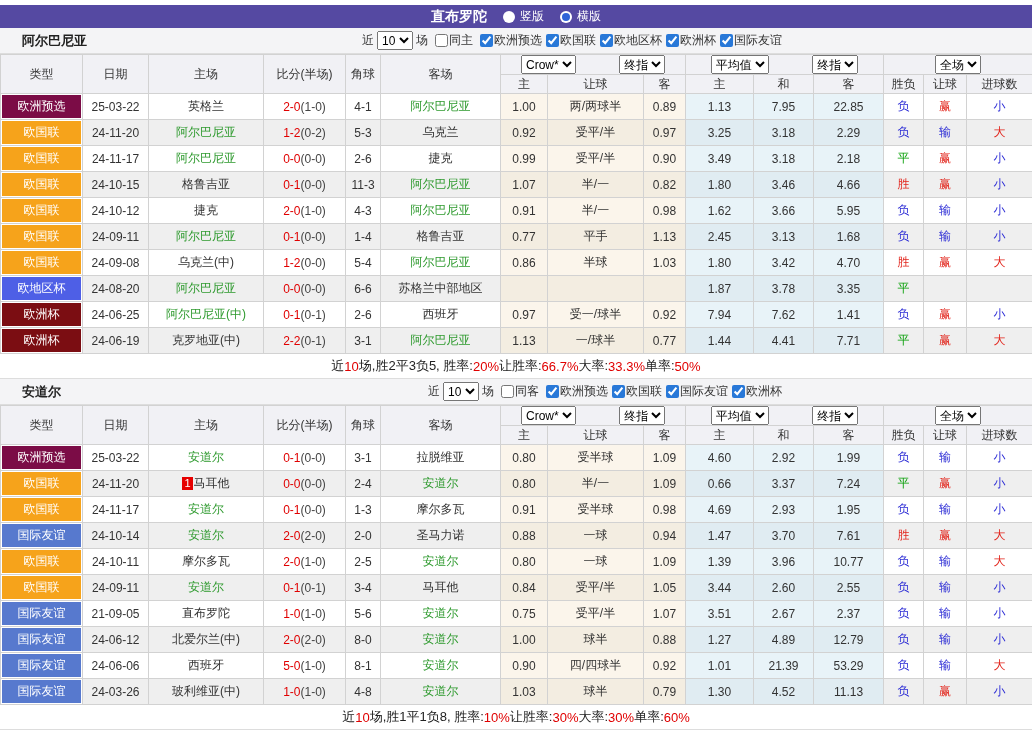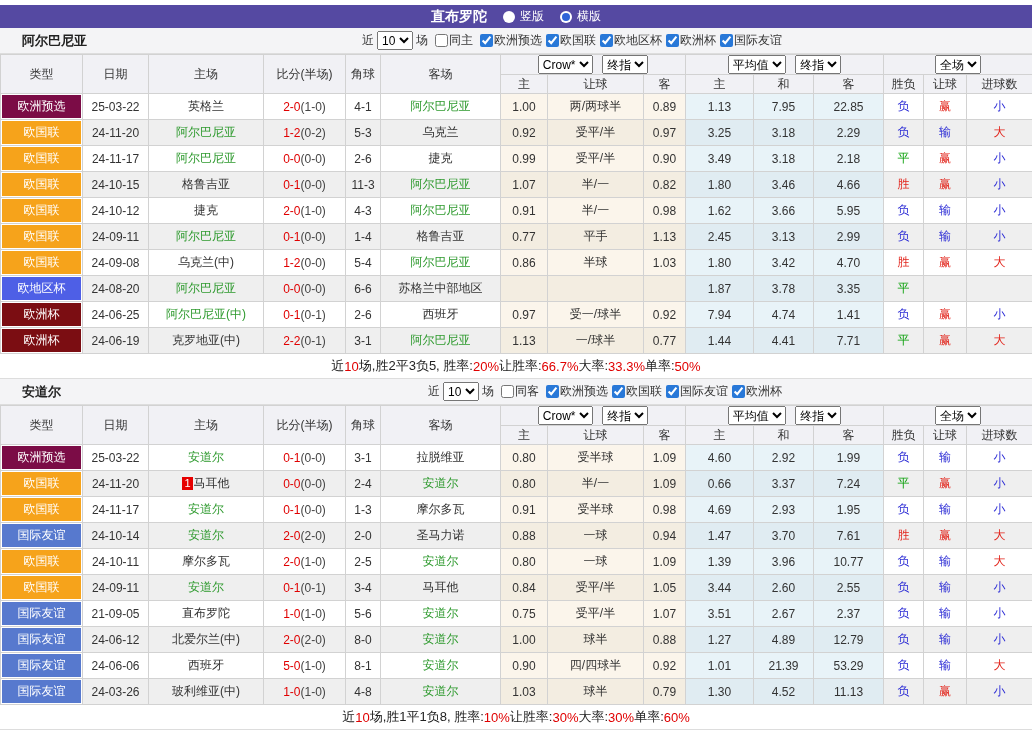--- a/index.html
+++ b/index.html
@@ -34,21 +34,21 @@
   .filter-controls select { height:19px; font-size:12px; }
   label.chk { display:inline-flex; align-items:center; margin-left:4px; cursor:pointer; }
   label.chk input { width:13px; height:13px; margin:0 1px 0 0; accent-color:#2878D8; cursor:pointer; }
   
   table { width:1032px; table-layout:fixed; border-collapse:collapse; }
   th, td {
     border:1px solid #d2d2d2; text-align:center; padding:0;
     font-weight:normal; white-space:nowrap; overflow:hidden; font-size:12px;
   }
   thead th { background:#f1f1f5; height:19px; color:#333; }
-  thead .sel-cell select { height:19px; font-size:12px; margin:0 3px; }
+  thead .sel-cell select { height:19px; font-size:12px; margin:0 20px; }
   tbody td { height:25px; background:#fff; }
   tbody tr:nth-child(even) td { background:#efefef; }
   td.let { background:#FBF5EB !important; }
   tbody tr:nth-child(even) td.let { background:#F3EDE1 !important; }
   td.avg { background:#E8F3F8 !important; }
   tbody tr:nth-child(even) td.avg { background:#E0ECF2 !important; }
   td.type-cell { padding:1px; background:#fff !important; }
   .type-chip { height:23px; line-height:23px; color:#fff; font-size:12px; }
   .green { color:#2E9A2E; cursor:pointer; }
   .s-main { color:#E00000; }
@@ -261,21 +261,21 @@
         <td>24-09-11</td>
         <td><span class="green">阿尔巴尼亚</span></td>
         <td><span class="s-main">0-1</span><span class="s-half">(0-0)</span></td>
         <td>1-4</td>
         <td><span>格鲁吉亚</span></td>
         <td class="let">0.77</td>
         <td class="let">平手</td>
         <td class="let">1.13</td>
         <td class="avg">2.45</td>
         <td class="avg">3.13</td>
-        <td class="avg">2.99</td>
+        <td class="avg">1.68</td>
         <td class="res" style="color: rgb(43, 43, 213);">负</td>
         <td class="res" style="color: rgb(43, 43, 213);">输</td>
         <td class="res" style="color: rgb(43, 43, 213);">小</td>
       </tr>
       <tr>
         <td class="type-cell">
           <div class="type-chip" style="background: rgb(246, 163, 27);">欧国联</div>
         </td>
         <td>24-09-08</td>
         <td><span>乌克兰(中)</span></td>
@@ -317,21 +317,21 @@
         </td>
         <td>24-06-25</td>
         <td><span class="green">阿尔巴尼亚(中)</span></td>
         <td><span class="s-main">0-1</span><span class="s-half">(0-1)</span></td>
         <td>2-6</td>
         <td><span>西班牙</span></td>
         <td class="let">0.97</td>
         <td class="let">受一/球半</td>
         <td class="let">0.92</td>
         <td class="avg">7.94</td>
-        <td class="avg">4.74</td>
+        <td class="avg">7.62</td>
         <td class="avg">1.41</td>
         <td class="res" style="color: rgb(43, 43, 213);">负</td>
         <td class="res" style="color: rgb(226, 38, 29);">赢</td>
         <td class="res" style="color: rgb(43, 43, 213);">小</td>
       </tr>
       <tr>
         <td class="type-cell">
           <div class="type-chip" style="background: rgb(123, 13, 18);">欧洲杯</div>
         </td>
         <td>24-06-19</td>

